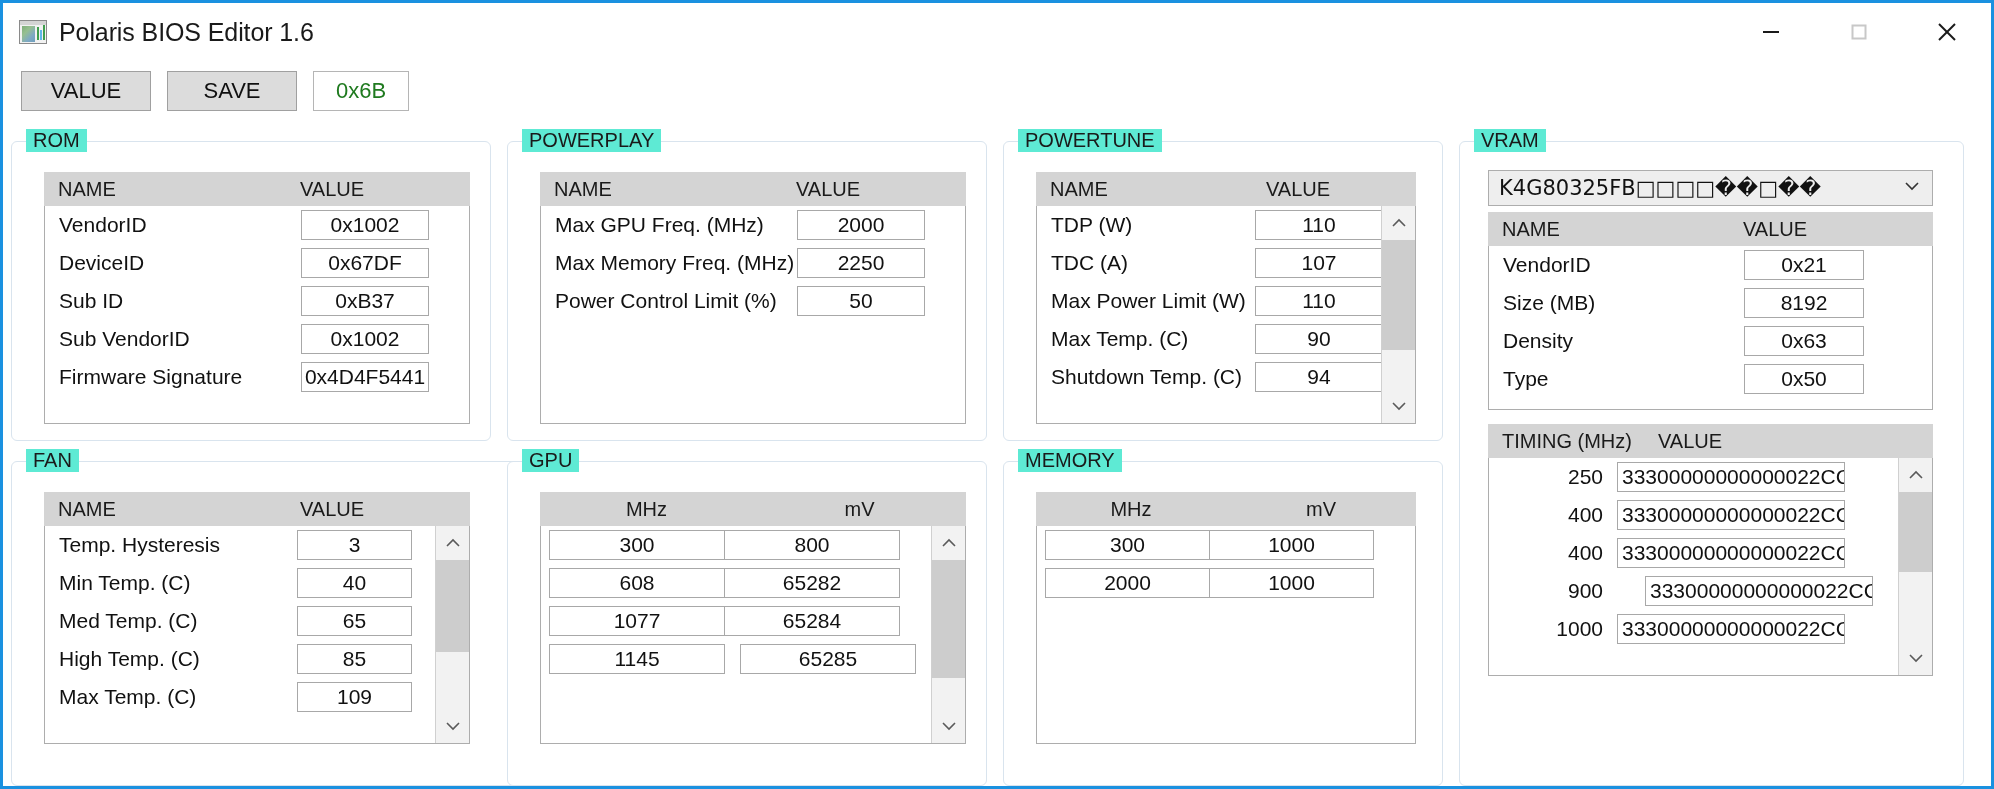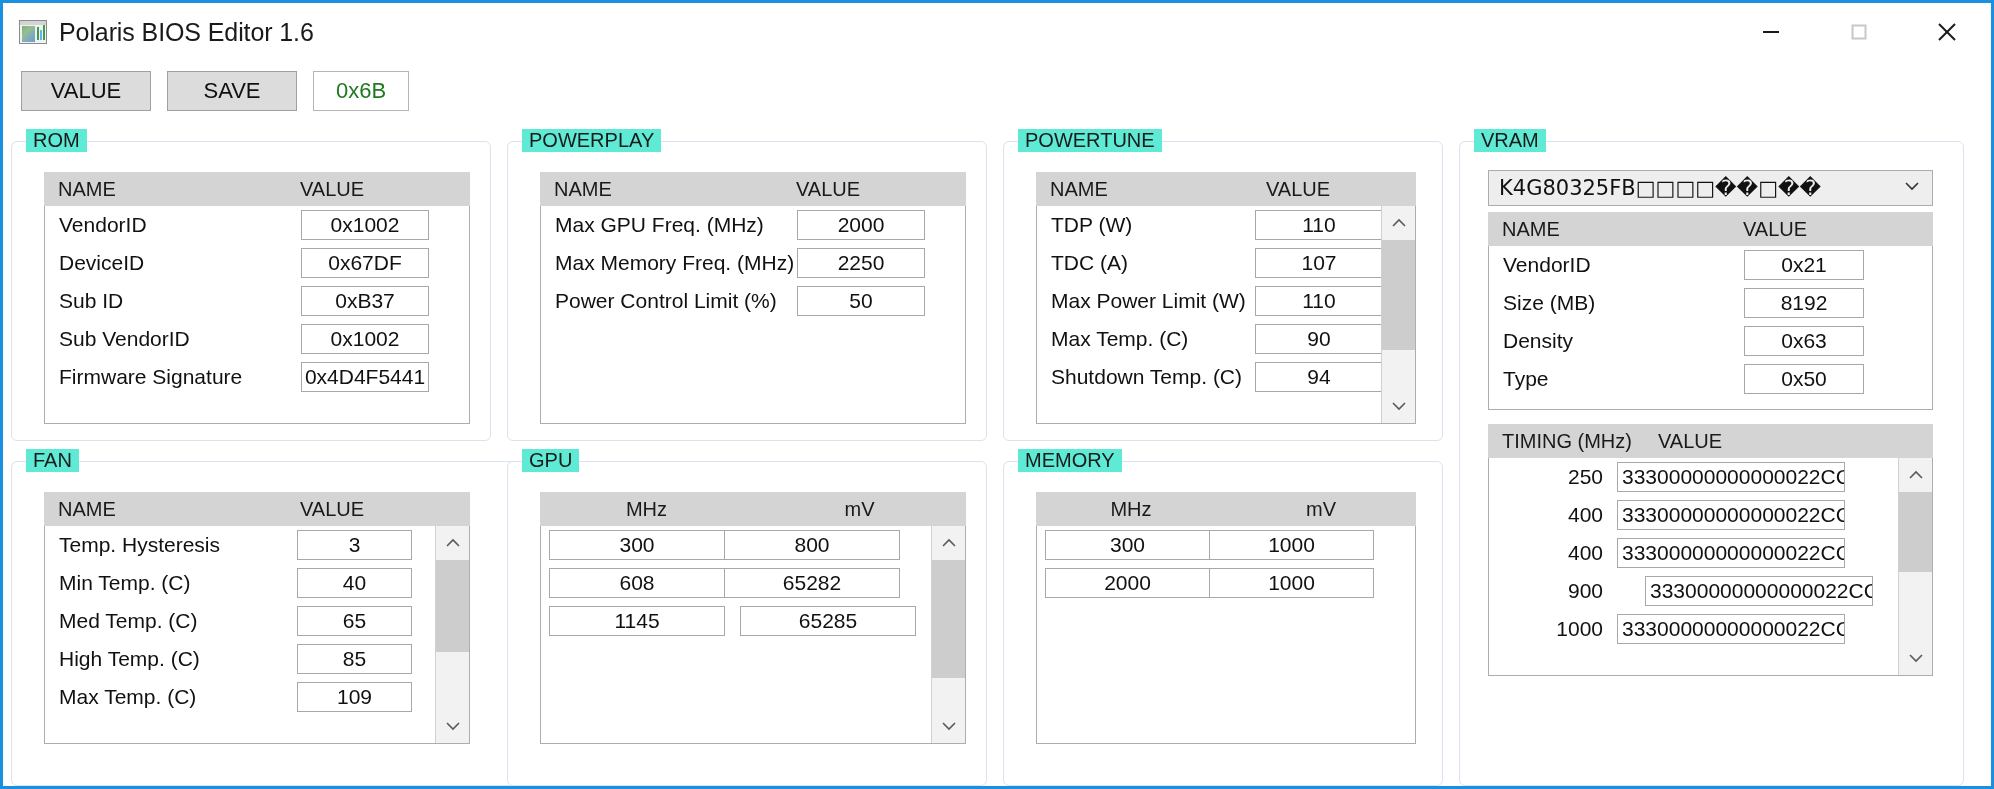--- a/index.html
+++ b/index.html
@@ -446,20 +446,24 @@
         </div>
         <div class="tbody" style="height:218px;" id="gpu-body">
             <div class="trow" style="width: 392px; padding: 0px 8px;">
               <div class="fcell" style="width: 176px;">300</div>
               <div class="fcell" style="width: 176px; margin-left: -1px;">800</div>
             </div>
             <div class="trow" style="width: 392px; padding: 0px 8px;">
               <div class="fcell" style="width: 176px;">608</div>
               <div class="fcell" style="width: 176px; margin-left: -1px;">65282</div>
             </div>
+            <div class="trow" style="width: 392px; padding: 0px 8px;">
+              <div class="fcell" style="width: 176px;">1077</div>
+              <div class="fcell" style="width: 176px; margin-left: -1px;">65284</div>
+            </div>
             <div class="trow" style="width: 392px; padding: 0px 8px; gap: 16px;">
               <div class="fcell" style="width: 176px;">1145</div>
               <div class="fcell" style="width: 176px; margin-left: -1px;">65285</div>
             </div>
             <div class="vscroll">
               <div class="vs-arrow up">
                 <svg width="20" height="20" viewBox="0 0 20 20">
                   <polyline points="4,13 10,7 16,13" fill="none" stroke="#5a5a5a" stroke-width="1.6"></polyline>
                 </svg>
               </div>

